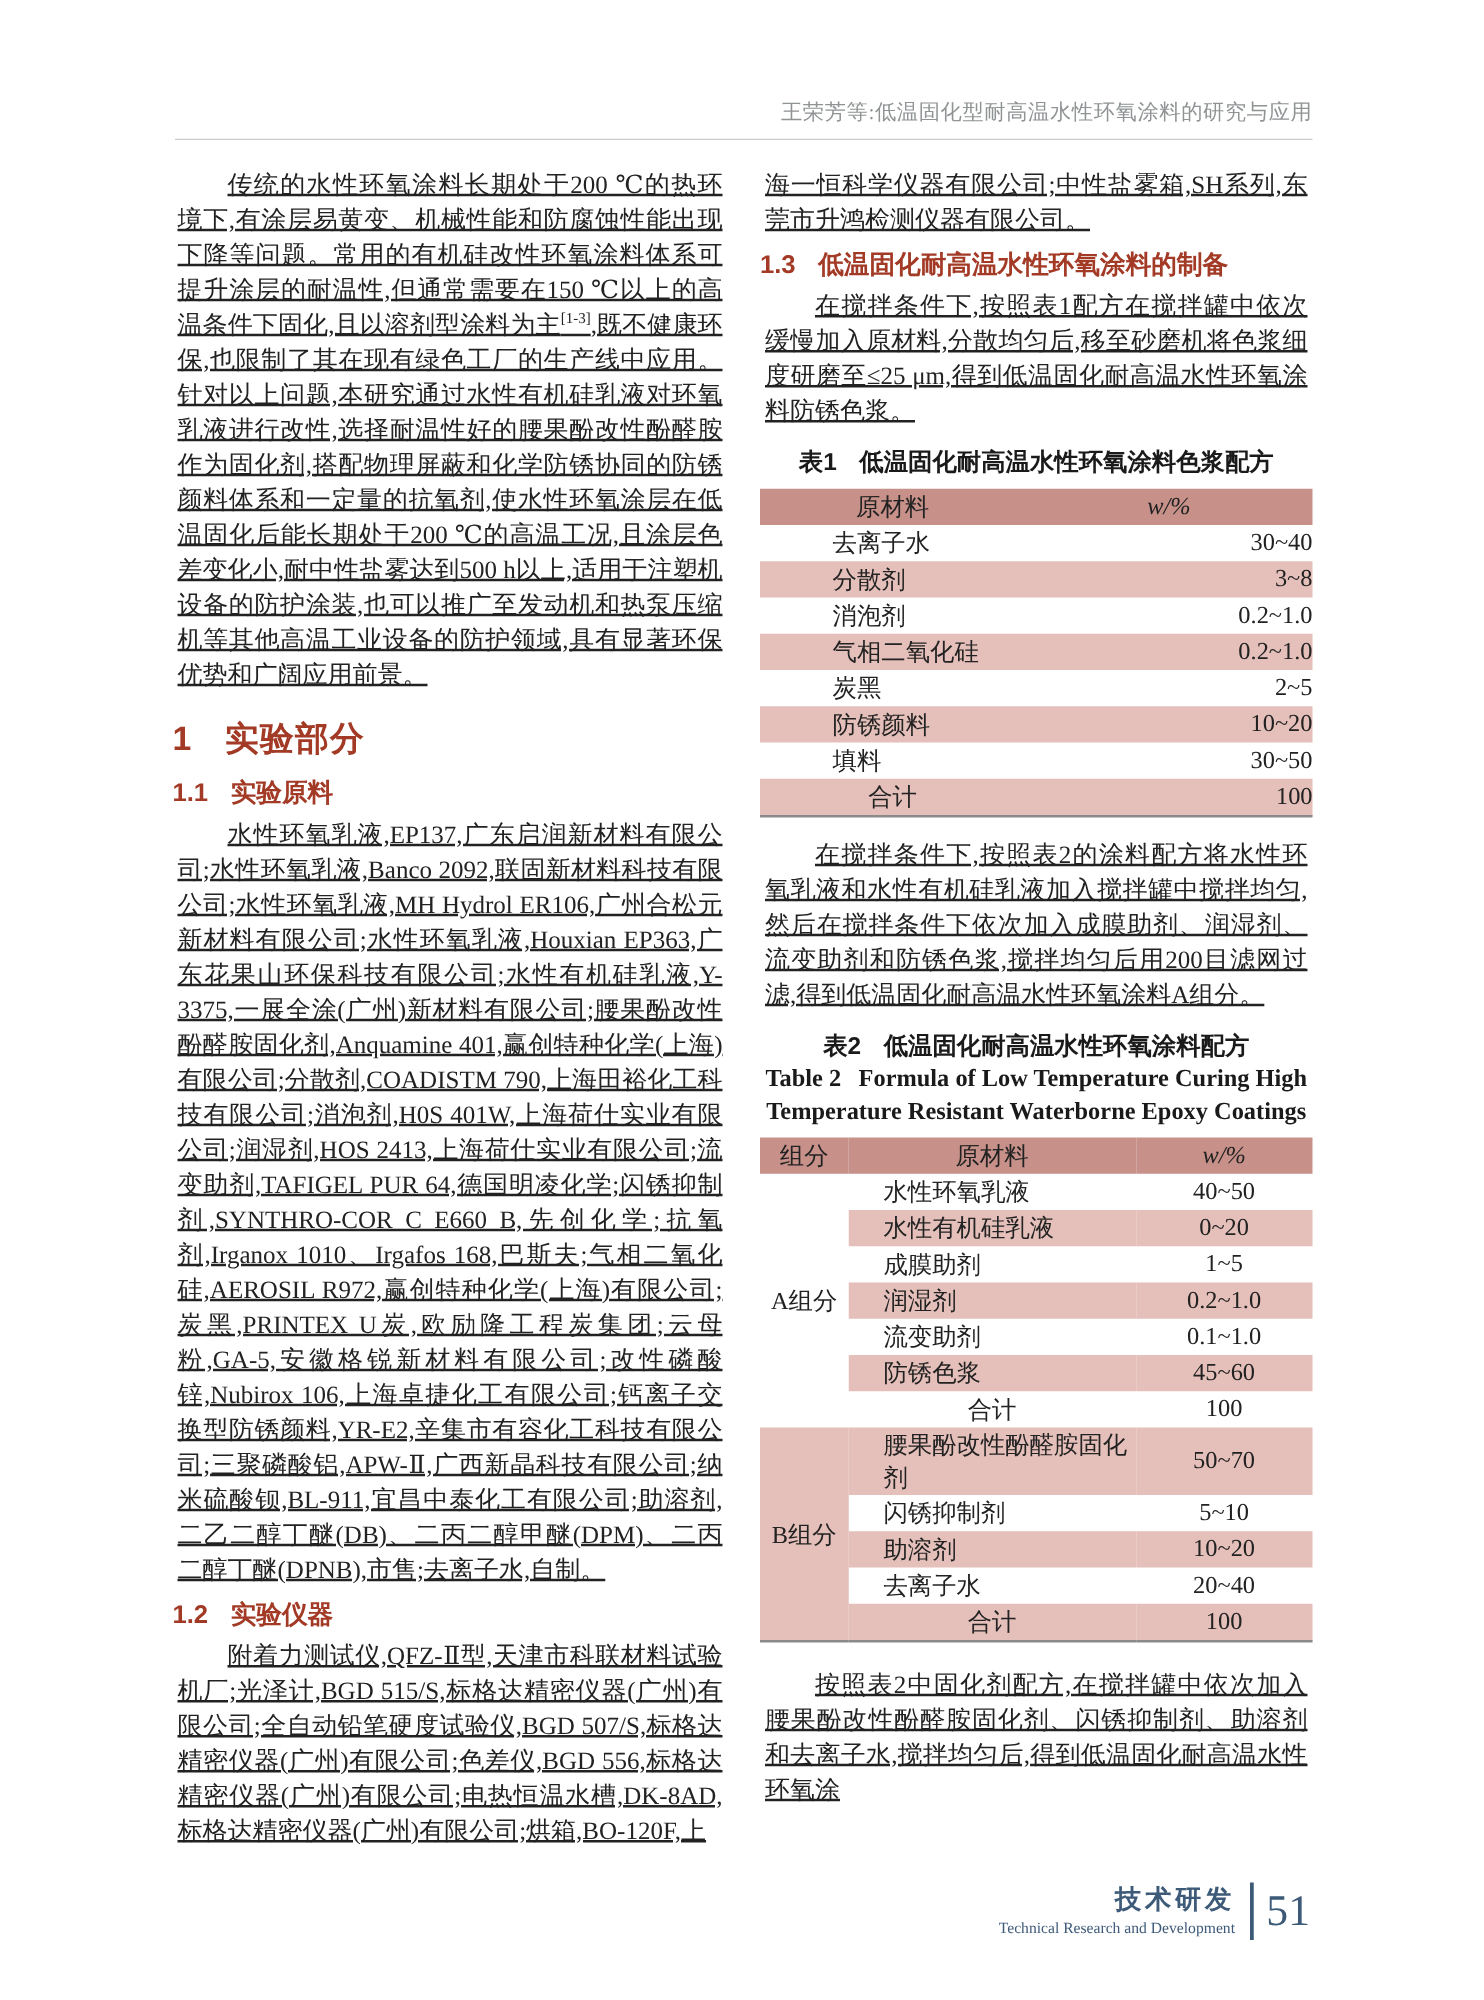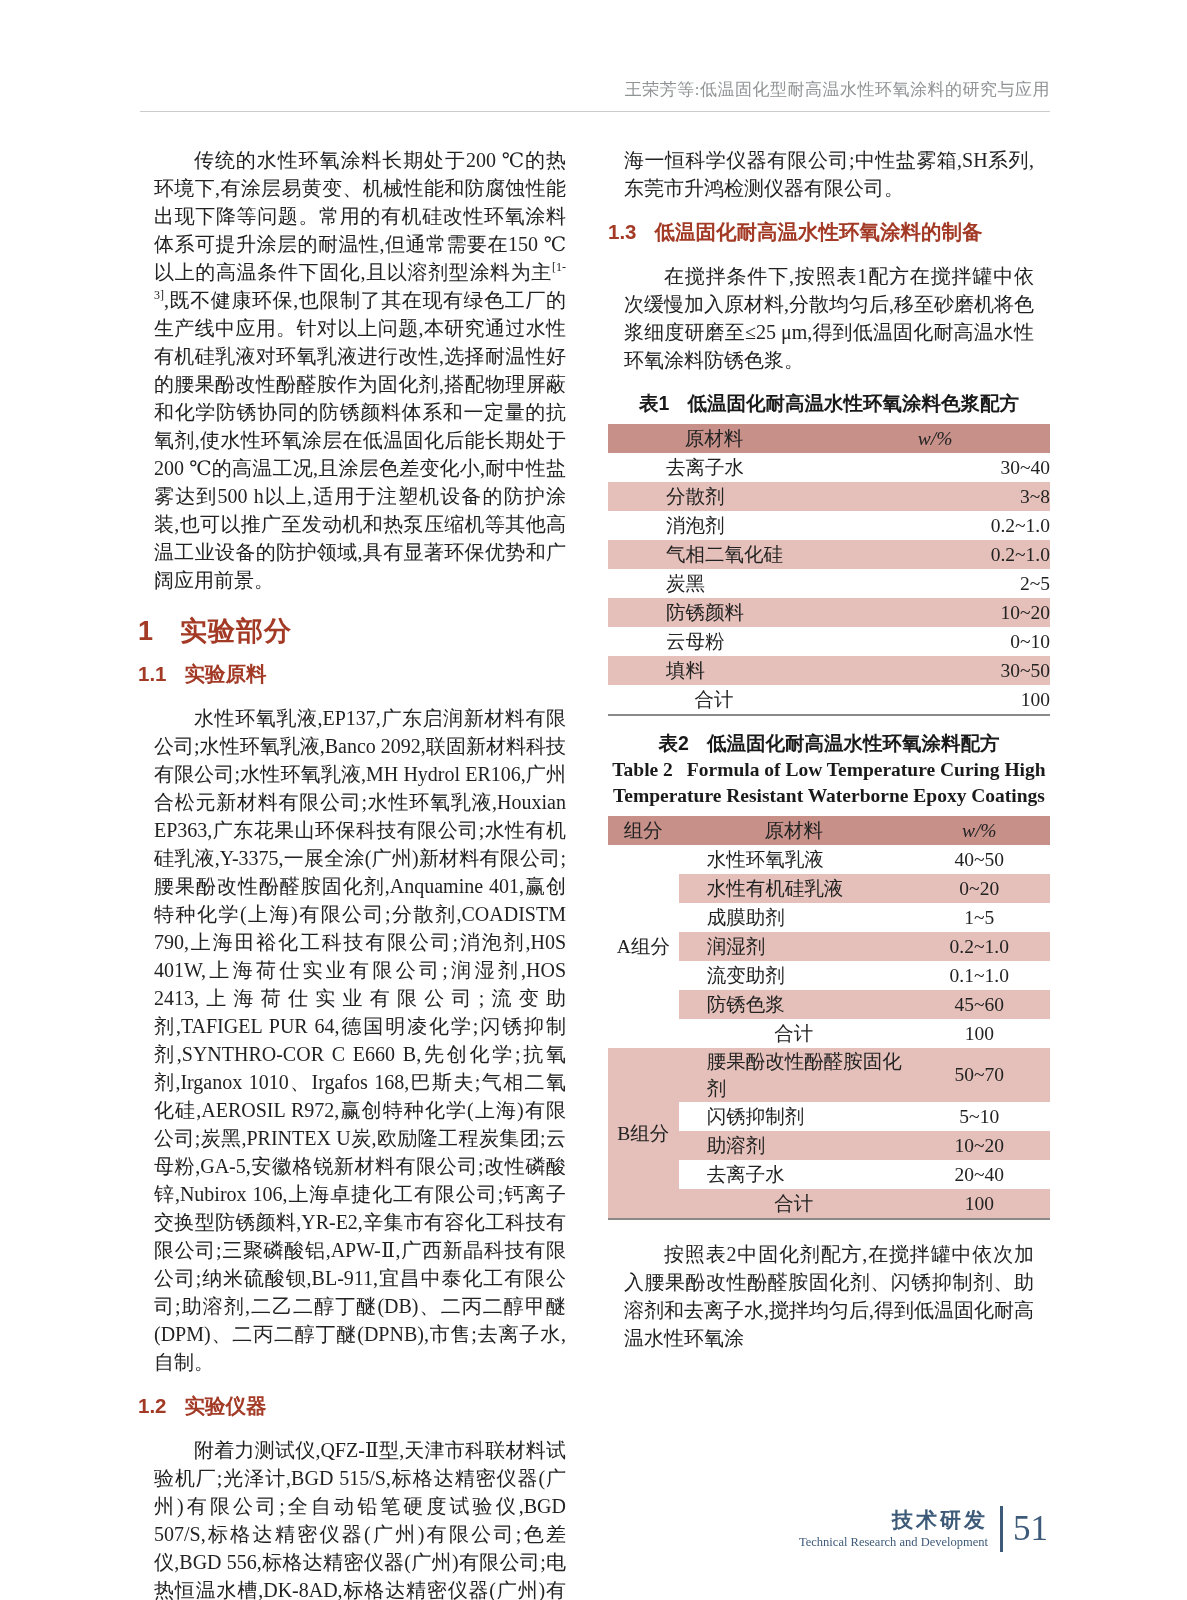--- a/index.html
+++ b/index.html
@@ -17,22 +17,22 @@
     padding-bottom:10px; border-bottom:1px solid #cccccc;
     letter-spacing:0.5px;
   }
 
   
   .columns { position:absolute; left:138px; top:130px; width:912px; display:flex; gap:26px; }
   .col-left { width:444px; }
   .col-right { width:442px; }
 
   p.body {
-    margin:16px; font-size:20px; line-height:28px;
-    text-align:justify; text-justify:inter-ideograph;
+    margin:4px; font-size:20px; line-height:28px;
+    text-align:justify; text-justify:inter-ideograph;text-decoration:underline;
   }
   p.indent { text-indent:2em; }
   sup.ref { font-size:12px; line-height:0; }
 
   h1.sec {
     margin:19px 0 11px 0; font-family:"Liberation Sans","DejaVu Sans",sans-serif;
     font-size:27px; font-weight:bold; color:#a33a26; letter-spacing:1px;
   }
   h1.sec .num { margin-right:26px; }
   h2.subsec {
@@ -154,34 +154,31 @@
             </tr>
           <tr>
               <td class="mat">炭黑</td>
               <td class="val">2~5</td>
             </tr>
           <tr>
               <td class="mat">防锈颜料</td>
               <td class="val">10~20</td>
             </tr>
           <tr>
-              <td class="mat">云母粉</td>
-              <td class="val">0~10</td>
-            </tr>
-          <tr>
               <td class="mat">填料</td>
               <td class="val">30~50</td>
             </tr>
           <tr>
               <td class="tot">合计</td>
               <td class="val">100</td>
             </tr>
         </tbody>
       </table>
 
+      <p class="body indent" style="margin-top:16px;">在搅拌条件下,按照表2的涂料配方将水性环氧乳液和水性有机硅乳液加入搅拌罐中搅拌均匀,然后在搅拌条件下依次加入成膜助剂、润湿剂、流变助剂和防锈色浆,搅拌均匀后用200目滤网过滤,得到低温固化耐高温水性环氧涂料A组分。</p>
 
       <div class="tcap">
         <div class="tcap-cn"><span>表2</span><span class="gap">低温固化耐高温水性环氧涂料配方</span></div>
         <div class="tcap-en"><span>Table 2</span><span class="gap">Formula of Low Temperature Curing High</span></div>
         <div class="tcap-en">Temperature Resistant Waterborne Epoxy Coatings</div>
       </div>
 
       <table class="ftab t2">
         <colgroup>
             <col class="c1">

